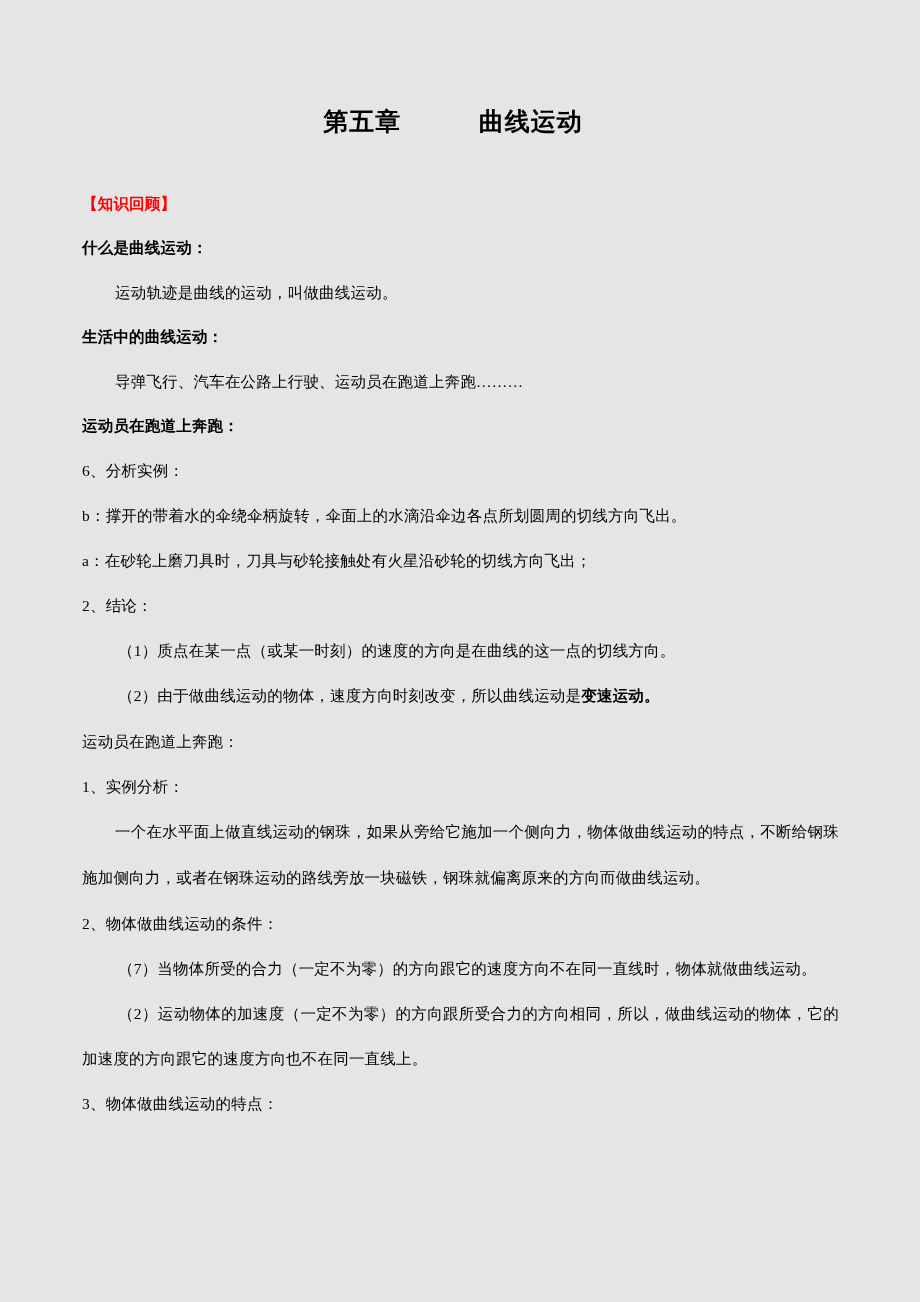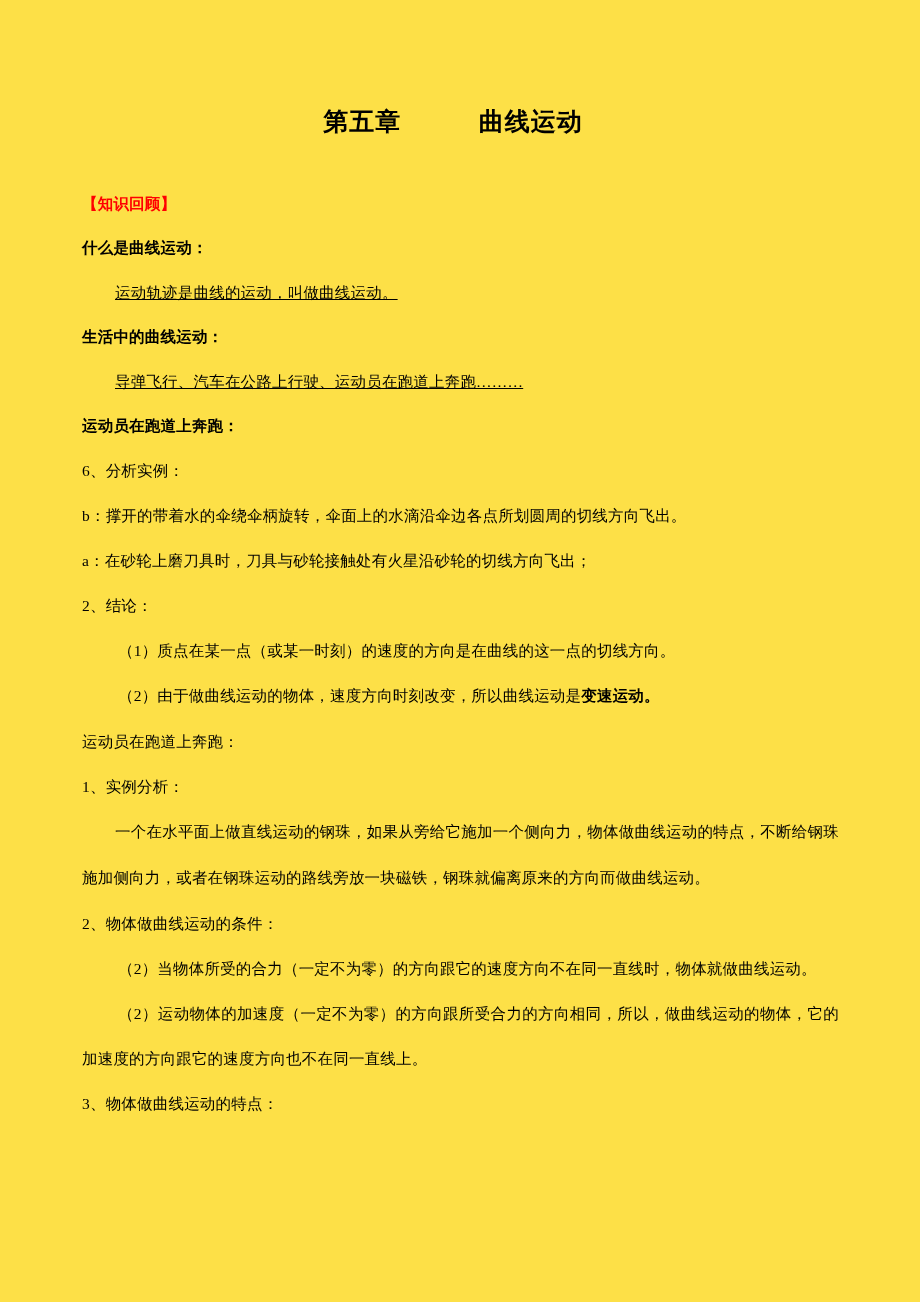--- a/index.html
+++ b/index.html
@@ -16,21 +16,21 @@
     -webkit-font-smoothing: antialiased;
   }
 
   .page {
     position: absolute;
     left: 0;
     top: 0;
     width: 920px;
     height: 1302px;
     overflow: hidden;
-    background: #fde047;
+    background: #e5e5e5;
   }
 
   
   .doc-title {
     position: absolute;
     left: 82px;
     top: 88px;
     width: 756px;
     font-family: "DejaVu Sans", "Liberation Sans", sans-serif;
     font-weight: bold;
@@ -81,21 +81,20 @@
   }
 
   .blk.sec-bold {
     font-family: "DejaVu Sans", "Liberation Sans", sans-serif;
     font-weight: bold;
     line-height: 44px;
   }
 
   .blk.indent2 {
     text-indent: 33px;
-    text-decoration: underline;
   }
 
   .blk.indent-hang {
     text-indent: 36px;
   }
 
   .blk.para {
     text-indent: 33px;
     line-height: 46px;
   }
@@ -142,20 +141,20 @@
     </p>
 
     <p class="blk">运动员在跑道上奔跑：</p>
 
     <p class="blk">1、实例分析：</p>
 
     <p class="blk para">一个在水平面上做直线运动的钢珠，如果从旁给它施加一个侧向力，物体做曲线运动的特点，不断给钢珠施加侧向力，或者在钢珠运动的路线旁放一块磁铁，钢珠就偏离原来的方向而做曲线运动。</p>
 
     <p class="blk">2、物体做曲线运动的条件：</p>
 
-    <p class="blk indent-hang">（2）当物体所受的合力（一定不为零）的方向跟它的速度方向不在同一直线时，物体就做曲线运动。</p>
+    <p class="blk indent-hang">（7）当物体所受的合力（一定不为零）的方向跟它的速度方向不在同一直线时，物体就做曲线运动。</p>
 
     <p class="blk indent-hang">（2）运动物体的加速度（一定不为零）的方向跟所受合力的方向相同，所以，做曲线运动的物体，它的加速度的方向跟它的速度方向也不在同一直线上。</p>
 
     <p class="blk">3、物体做曲线运动的特点：</p>
 
   </div>
 </div>
 
 </body></html>

